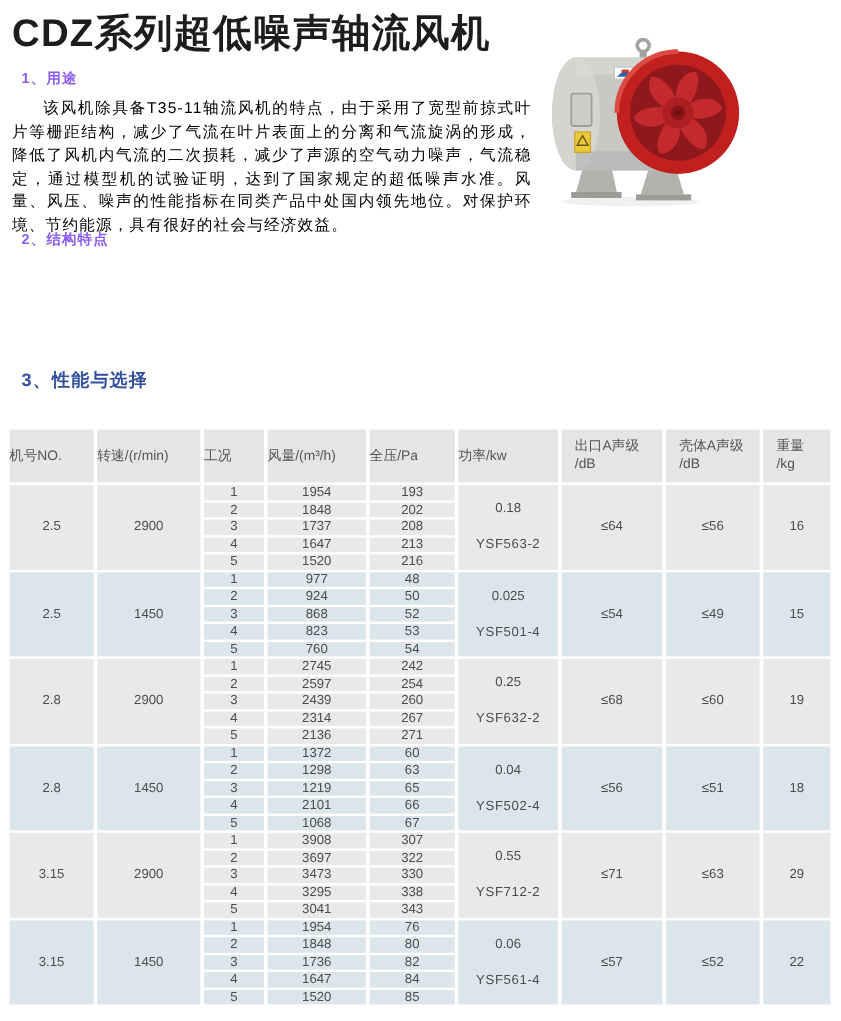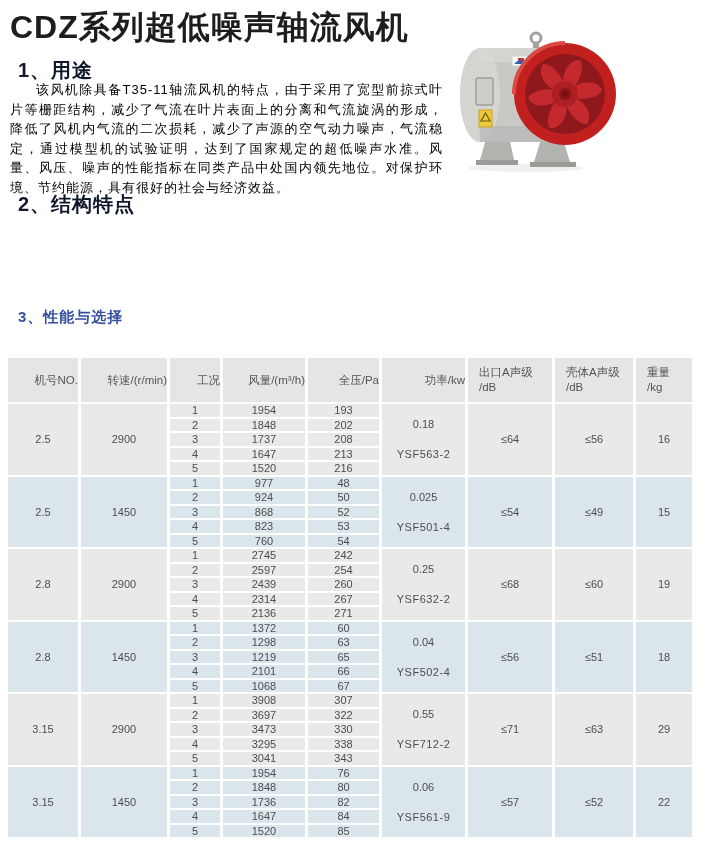--- a/index.html
+++ b/index.html
@@ -1,34 +1,34 @@
 <!DOCTYPE html>
 <html><head>
 <meta charset="utf-8">
 <style>
   html,body{margin:0;padding:0;background:#fff;}
   .page{position:relative;width:701px;height:851px;background:#ffffff;overflow:hidden;
         font-family:"Liberation Sans","DejaVu Sans",sans-serif;}
   .page-title{position:absolute;left:10px;top:6px;margin:0;font-size:32px;font-weight:bold;
         color:#1d1d1d;letter-spacing:1px;}
-  .sec-h{position:absolute;margin:0;font-size:20px;font-weight:bold;color:#0f172a;letter-spacing:1px;}
+  .sec-h{position:absolute;margin:0;font-size:12px;font-weight:bold;color:#8b5cf6;letter-spacing:1px;}
   #h-usage{left:18px;top:57px;}
   #h-structure{left:18px;top:191px;}
   #h-perf{left:18px;top:308px;color:#32509e;font-size:15px;}
   .para{position:absolute;margin:0;font-size:13px;color:#000000;line-height:19.5px;
         text-align:justify;text-indent:2em;letter-spacing:1px;}
   #p-usage{left:10px;top:80px;width:433px;}
   #p-structure{left:10px;top:220px;width:684px;}
   .table-title{position:absolute;left:10px;top:332px;font-size:15px;color:#32509e;letter-spacing:0.5px;}
   .fan-wrap{position:absolute;left:448px;top:22px;width:178px;height:152px;}
 
   table.perf{position:absolute;left:5px;top:356px;border-collapse:separate;border-spacing:3px 2px;
         table-layout:fixed;}
   table.perf th{background:#e5e5e3;font-weight:normal;font-size:11.5px;color:#555;height:44px;
-        white-space:pre-line;text-align:right;padding:0;line-height:15px;}
+        white-space:pre-line;text-align:left;padding:0;line-height:15px;}
   table.perf th:nth-child(7),table.perf th:nth-child(8),table.perf th:nth-child(9){
         text-align:left;padding-left:11px;}
   table.perf td{font-size:11px;color:#4d4d4d;text-align:center;padding:0;vertical-align:middle;}
   td.sub{height:12.5px;line-height:12.5px;}
   tr.g-gray td{background:#e9e9e7;}
   tr.g-blue td{background:#dbe6ec;}
   td.power-cell .pv{margin-bottom:18px;}
   td.power-cell .mm{letter-spacing:0.5px;}
 </style>
 </head>
@@ -301,21 +301,21 @@
           <td class="sub">343</td>
         </tr>
         <tr class="g-blue">
           <td rowspan="5">3.15</td>
           <td rowspan="5">1450</td>
           <td class="sub">1</td>
           <td class="sub">1954</td>
           <td class="sub">76</td>
           <td class="power-cell" rowspan="5">
             <div class="pv">0.06</div>
-            <div class="mm">YSF561-9</div>
+            <div class="mm">YSF561-4</div>
           </td>
           <td rowspan="5">≤57</td>
           <td rowspan="5">≤52</td>
           <td rowspan="5">22</td>
         </tr>
         <tr class="g-blue">
           <td class="sub">2</td>
           <td class="sub">1848</td>
           <td class="sub">80</td>
         </tr>

